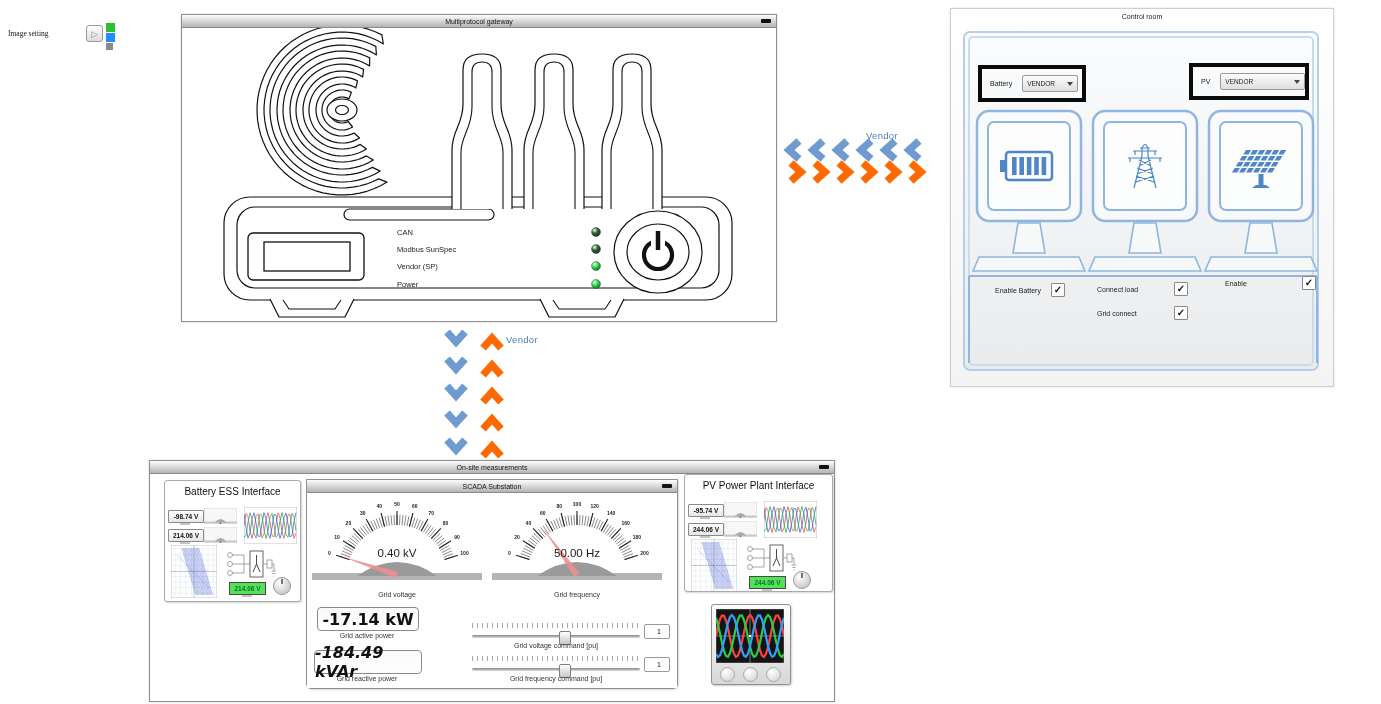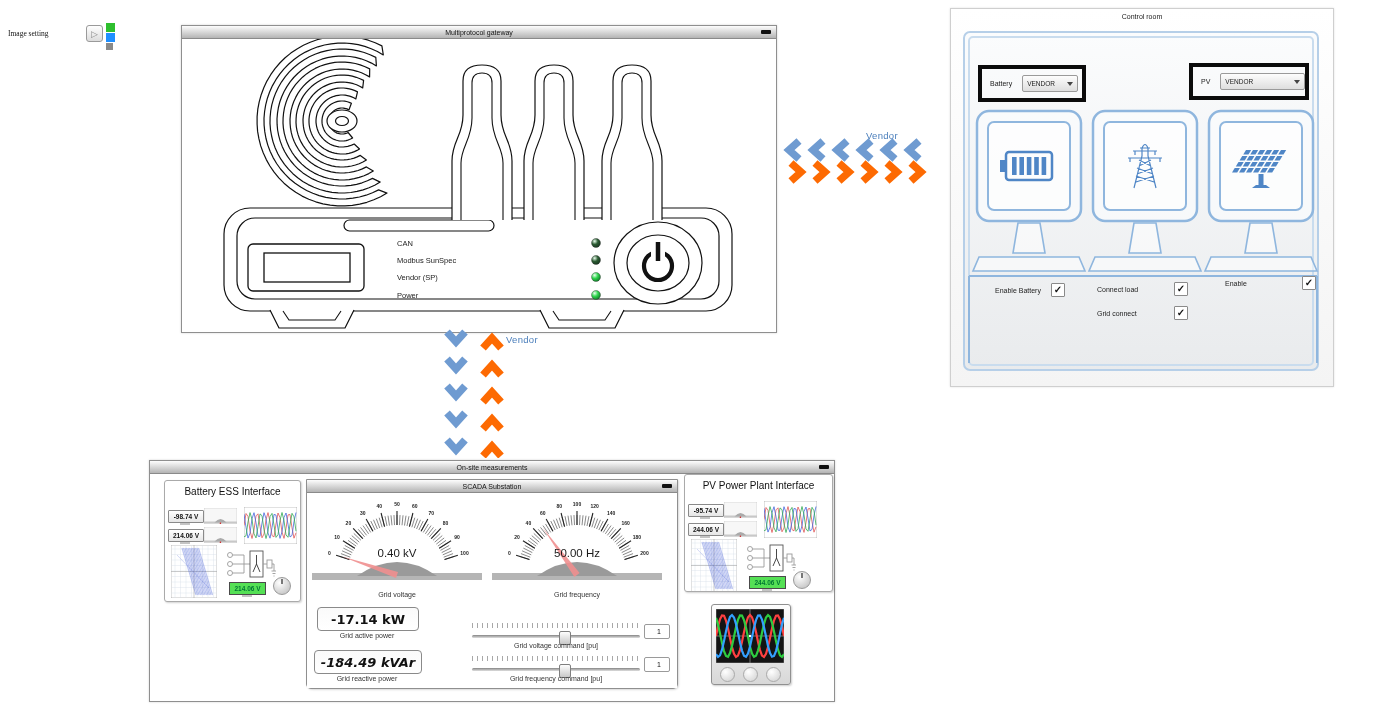--- a/index.html
+++ b/index.html
@@ -42,21 +42,21 @@
   .mini-disp{position:absolute;border:1px solid #8a8a8a;border-radius:1px;background:linear-gradient(#ffffff,#e6e6e6);
              font-weight:bold;font-size:6.5px;display:flex;align-items:center;justify-content:center;}
   .mini-bar{position:absolute;height:2px;background:#c4c4c4;}
   .green-disp{position:absolute;border:1px solid #4a4a4a;background:var(--green-display);
               font-weight:bold;font-size:6.5px;display:flex;align-items:center;justify-content:center;color:#073;}
   .knob{position:absolute;border-radius:50%;border:1px solid #999;background:radial-gradient(circle at 35% 30%,#ffffff,#b9b9b9);}
   .knob::after{content:'';position:absolute;left:50%;top:1px;width:2px;height:5px;margin-left:-1px;background:#777;}
   .scada{position:absolute;background:#fff;border:1px solid #8f8f8f;border-radius:0 0 5px 5px;box-shadow:1px 1px 2px rgba(0,0,0,.15);}
   .glabel{position:absolute;font-size:7px;color:#333;text-align:center;}
   .big-display{position:absolute;border:1px solid #8a8a8a;border-radius:4px;background:linear-gradient(#fafafa,#fff);
-               font-family:"DejaVu Sans",sans-serif;font-weight:bold;font-size:13px;color:#111;
+               font-family:"DejaVu Sans",sans-serif;font-weight:bold;font-size:16px;color:#111;
                display:flex;align-items:center;justify-content:center;}
   .slider{position:absolute;}
   .ticks{height:5px;background:repeating-linear-gradient(90deg,#a8a8a8 0 1px,transparent 1px 5px);margin-bottom:3px;}
   .track{position:relative;height:12px;cursor:pointer;}
   .rail{position:absolute;left:0;right:0;top:4px;height:3px;background:linear-gradient(#848484,#e0e0e0);border-radius:2px;}
   .handle{position:absolute;top:0;width:10px;height:12px;background:linear-gradient(#fefefe,#c8c8c8);
           border:1px solid #7f7f7f;border-radius:2px;cursor:grab;}
   .valuebox{position:absolute;border:1px solid #9a9a9a;border-radius:2px;background:#fff;font-size:7px;color:#111;
             display:flex;align-items:center;justify-content:flex-end;padding-right:8px;box-sizing:border-box;}
   .scope{position:absolute;border:1px solid #909090;border-radius:3px;background:linear-gradient(#fdfdfd,#d8d8d8);box-shadow:1px 1px 2px rgba(0,0,0,.2);}
@@ -67,21 +67,21 @@
 <body>
 
 <div class="canvas">
 
   <span class="abs img-setting" style="left:8px;top:29px;font-family:Liberation Serif, serif;">Image setting</span>
   <button class="run-btn" style="left:86px;top:25px;">▷</button>
   <div class="sq" style="left:106px;top:23px;width:9px;height:9px;background:#2ebf2e;"></div>
   <div class="sq" style="left:106px;top:33px;width:9px;height:9px;background:#1f8fff;"></div>
   <div class="sq" style="left:106px;top:43px;width:7px;height:7px;background:#8a8a8a;"></div>
 
-  <div class="window" style="left:181px;top:25px;width:594px;height:306px;">
+  <div class="window" style="left:181px;top:14px;width:594px;height:306px;">
     <div class="titlebar">
       <span>Multiprotocol gateway</span>
       <span class="minbtn"></span>
     </div>
     <div class="winbody" style="height:292px;">
       <svg id="gateway-svg" width="592" height="292" viewBox="0 0 592 292">
           <defs>
             <radialGradient id="ledOn" cx="35%" cy="30%" r="80%">
               <stop offset="0%" stop-color="#eaffee"></stop>
               <stop offset="45%" stop-color="#2fd64e"></stop>

